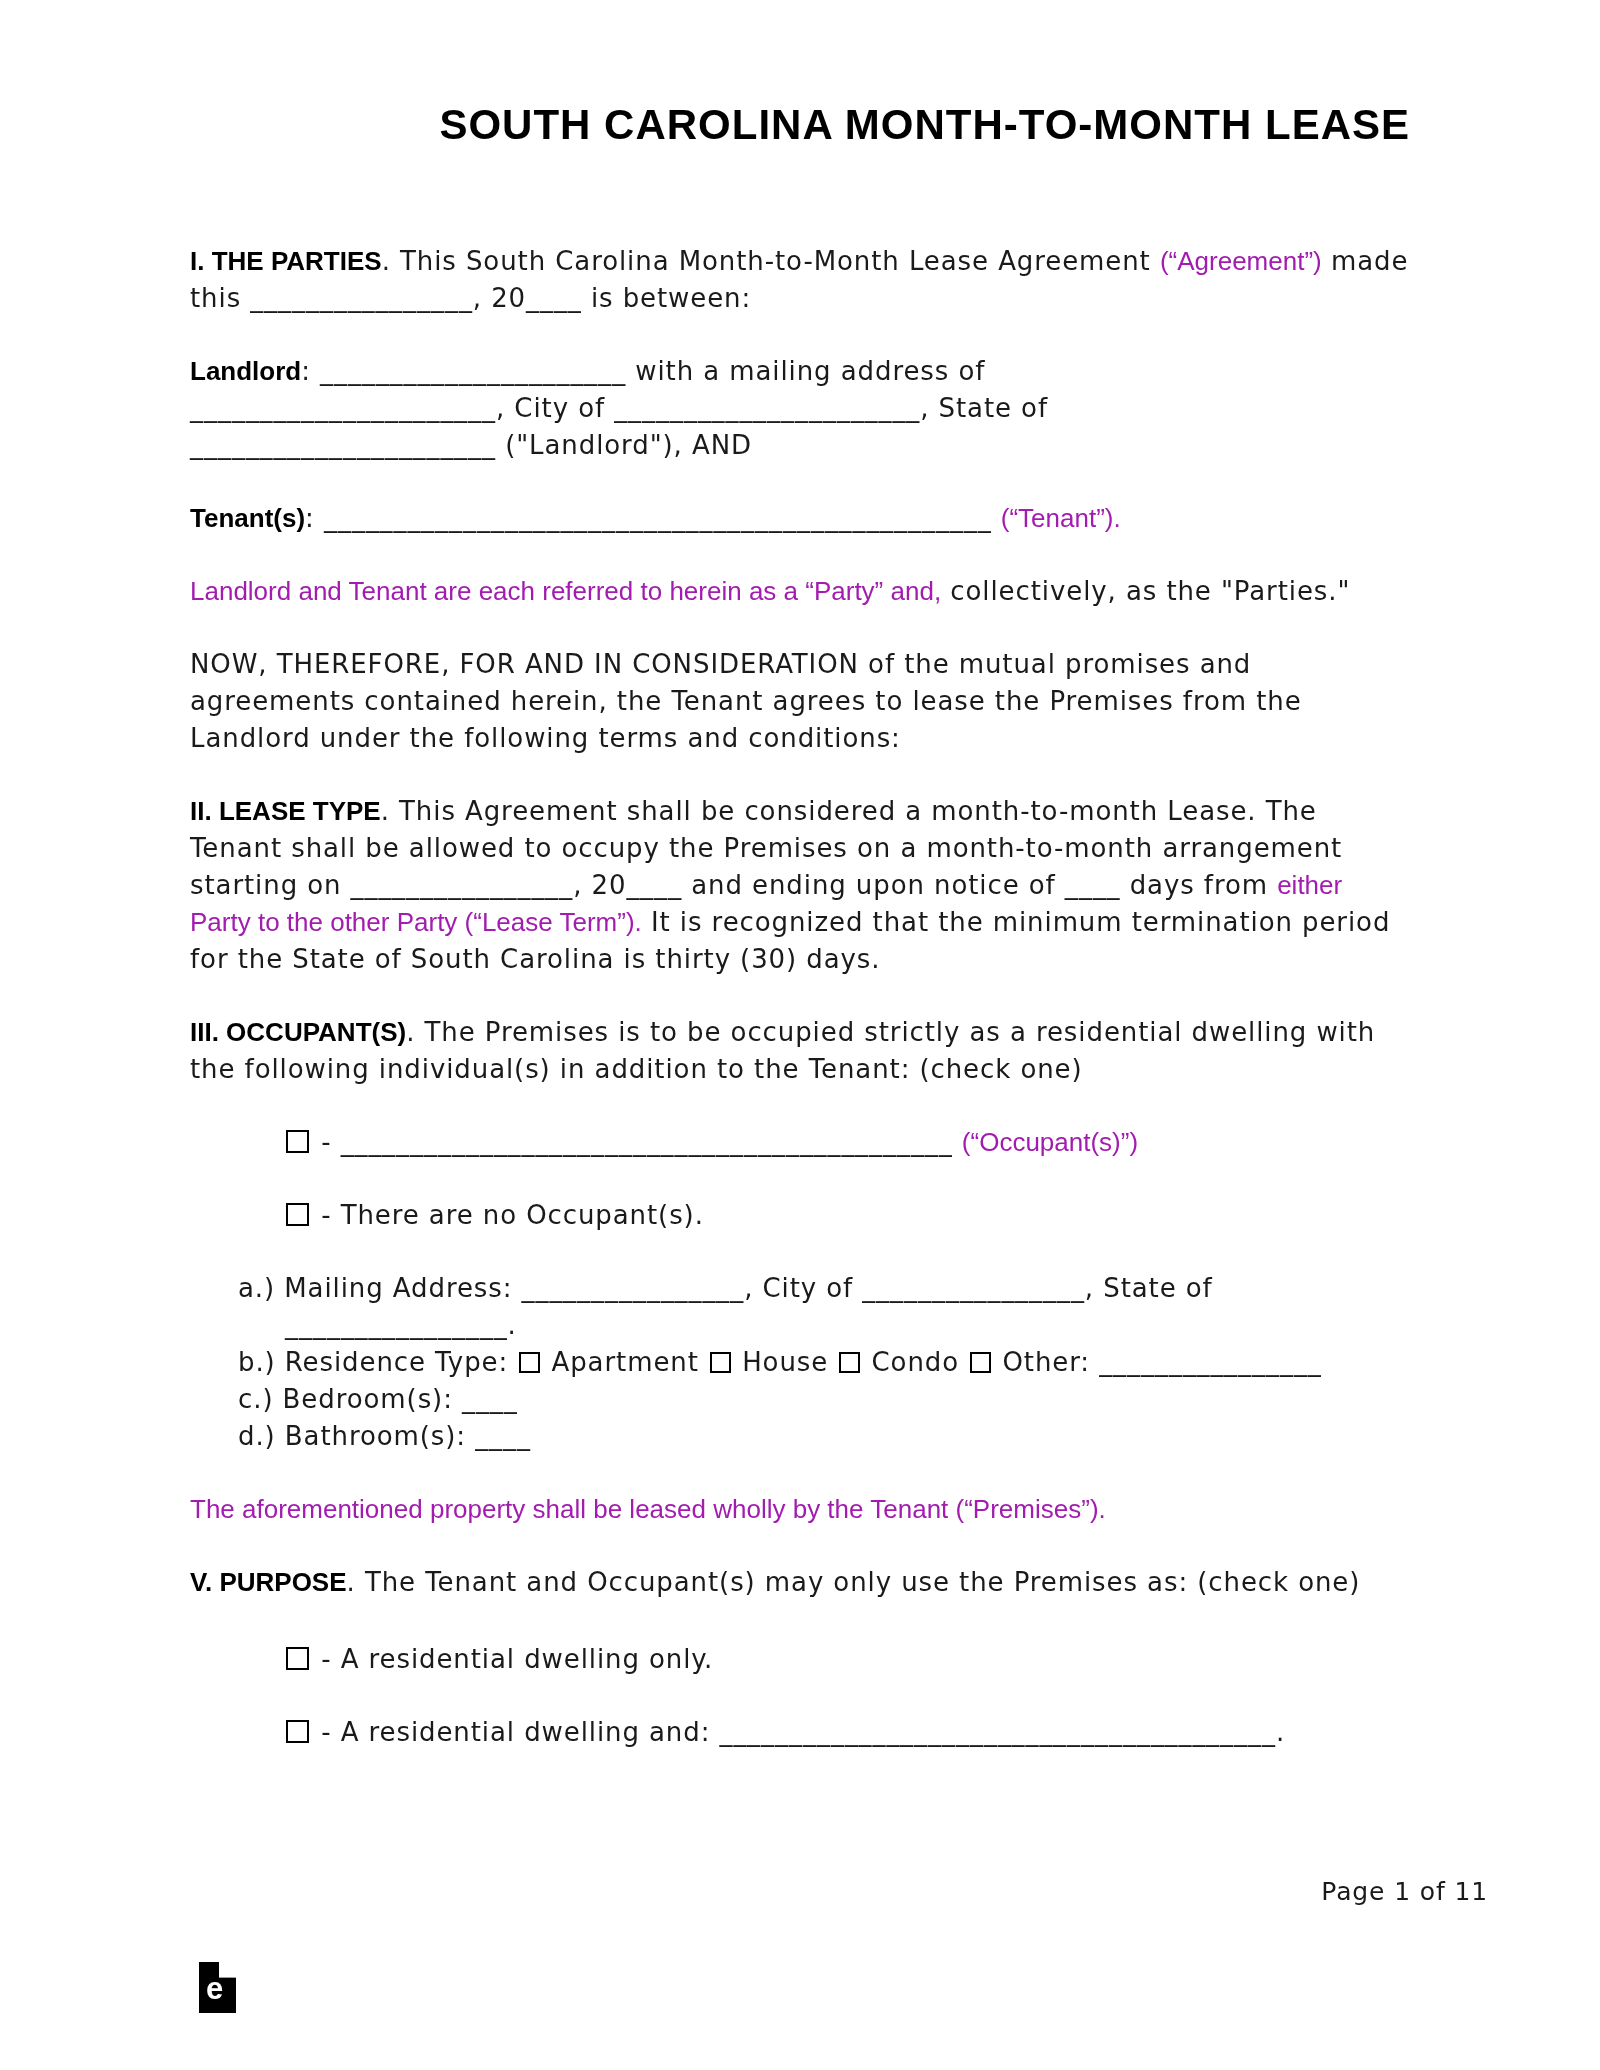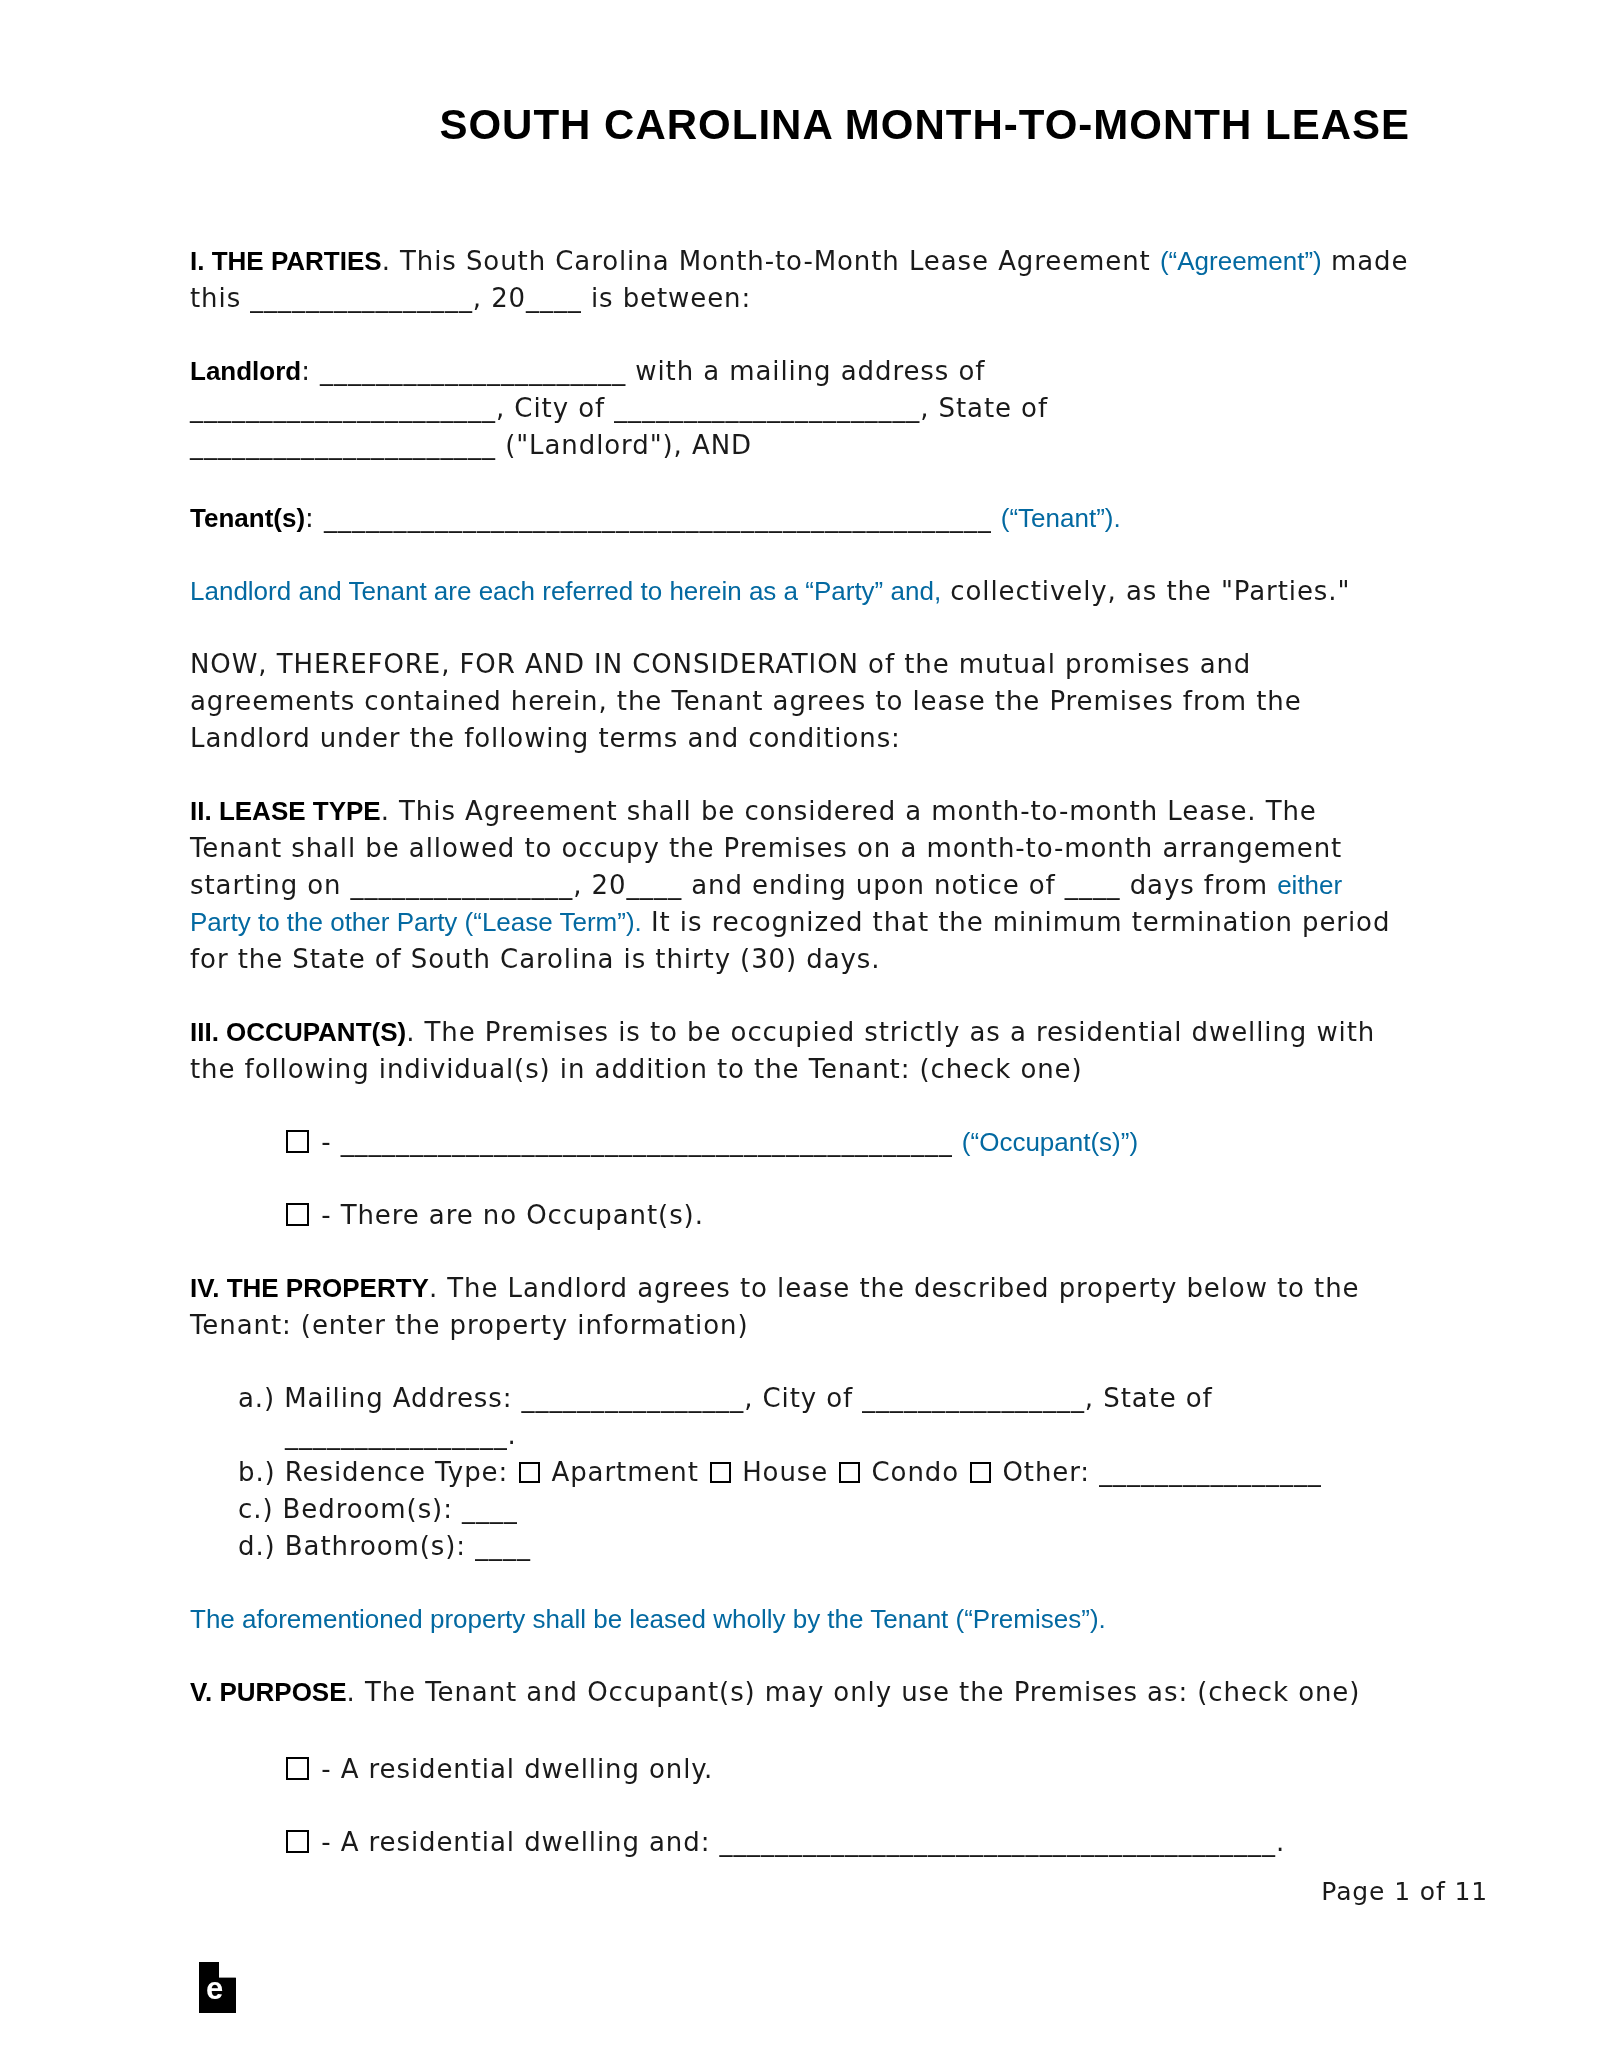--- a/index.html
+++ b/index.html
@@ -39,21 +39,21 @@
   }
   .t {
     font-family: "DejaVu Sans", sans-serif;
     font-weight: normal;
     letter-spacing: 0.035em;
     color: #1a1a1a;
   }
   .a {
     font-family: "Liberation Sans", sans-serif;
     font-weight: normal;
-    color: #0369a1;
+    color: #a21caf;
   }
   .checkbox-line {
     padding-left: 96px;
     margin-bottom: 40px;
   }
   .checkbox {
     display: inline-block;
     width: 19px;
     height: 19px;
     border: 2px solid #000;
@@ -136,21 +136,20 @@
   <p class="para"><span class="t">NOW, THEREFORE, FOR AND IN CONSIDERATION of the mutual promises and agreements contained herein, the Tenant agrees to lease the Premises from the Landlord under the following terms and conditions:</span></p>
 
   <p class="para"><span class="b">II. LEASE TYPE</span><span class="t">. This Agreement shall be considered a month-to-month Lease. The Tenant shall be allowed to occupy the Premises on a month-to-month arrangement starting on ________________, 20____ and ending upon notice of ____ days from </span><span class="a">either Party to the other Party (“Lease Term”).</span><span class="t"> It is recognized that the minimum termination period for the State of South Carolina is thirty (30) days.</span></p>
 
   <p class="para"><span class="b">III. OCCUPANT(S)</span><span class="t">. The Premises is to be occupied strictly as a residential dwelling with the following individual(s) in addition to the Tenant: (check one)</span></p>
 
   <p class="para checkbox-line"><span class="checkbox"></span><span class="t"> - ____________________________________________ </span><span class="a">(“Occupant(s)”)</span></p>
 
   <p class="para checkbox-line"><span class="checkbox"></span><span class="t"> - There are no Occupant(s).</span></p>
 
-  <p class="para"><span class="b">IV. THE PROPERTY</span><span class="t">. The Landlord agrees to lease the described property below to the Tenant: (enter the property information)</span></p>
 
   <div class="prop-list">
     <p class="prop-item"><span class="t">a.) Mailing Address: ________________, City of ________________, State of</span><br><span class="t">________________.</span></p>
     <p class="prop-item"><span class="t">b.) Residence Type: </span><span class="checkbox small"></span><span class="t"> Apartment </span><span class="checkbox small"></span><span class="t"> House </span><span class="checkbox small"></span><span class="t"> Condo </span><span class="checkbox small"></span><span class="t"> Other: ________________</span></p>
     <p class="prop-item"><span class="t">c.) Bedroom(s): ____</span></p>
     <p class="prop-item"><span class="t">d.) Bathroom(s): ____</span></p>
   </div>
 
   <p class="para"><span class="a">The aforementioned property shall be leased wholly by the Tenant (“Premises”).</span></p>
 

